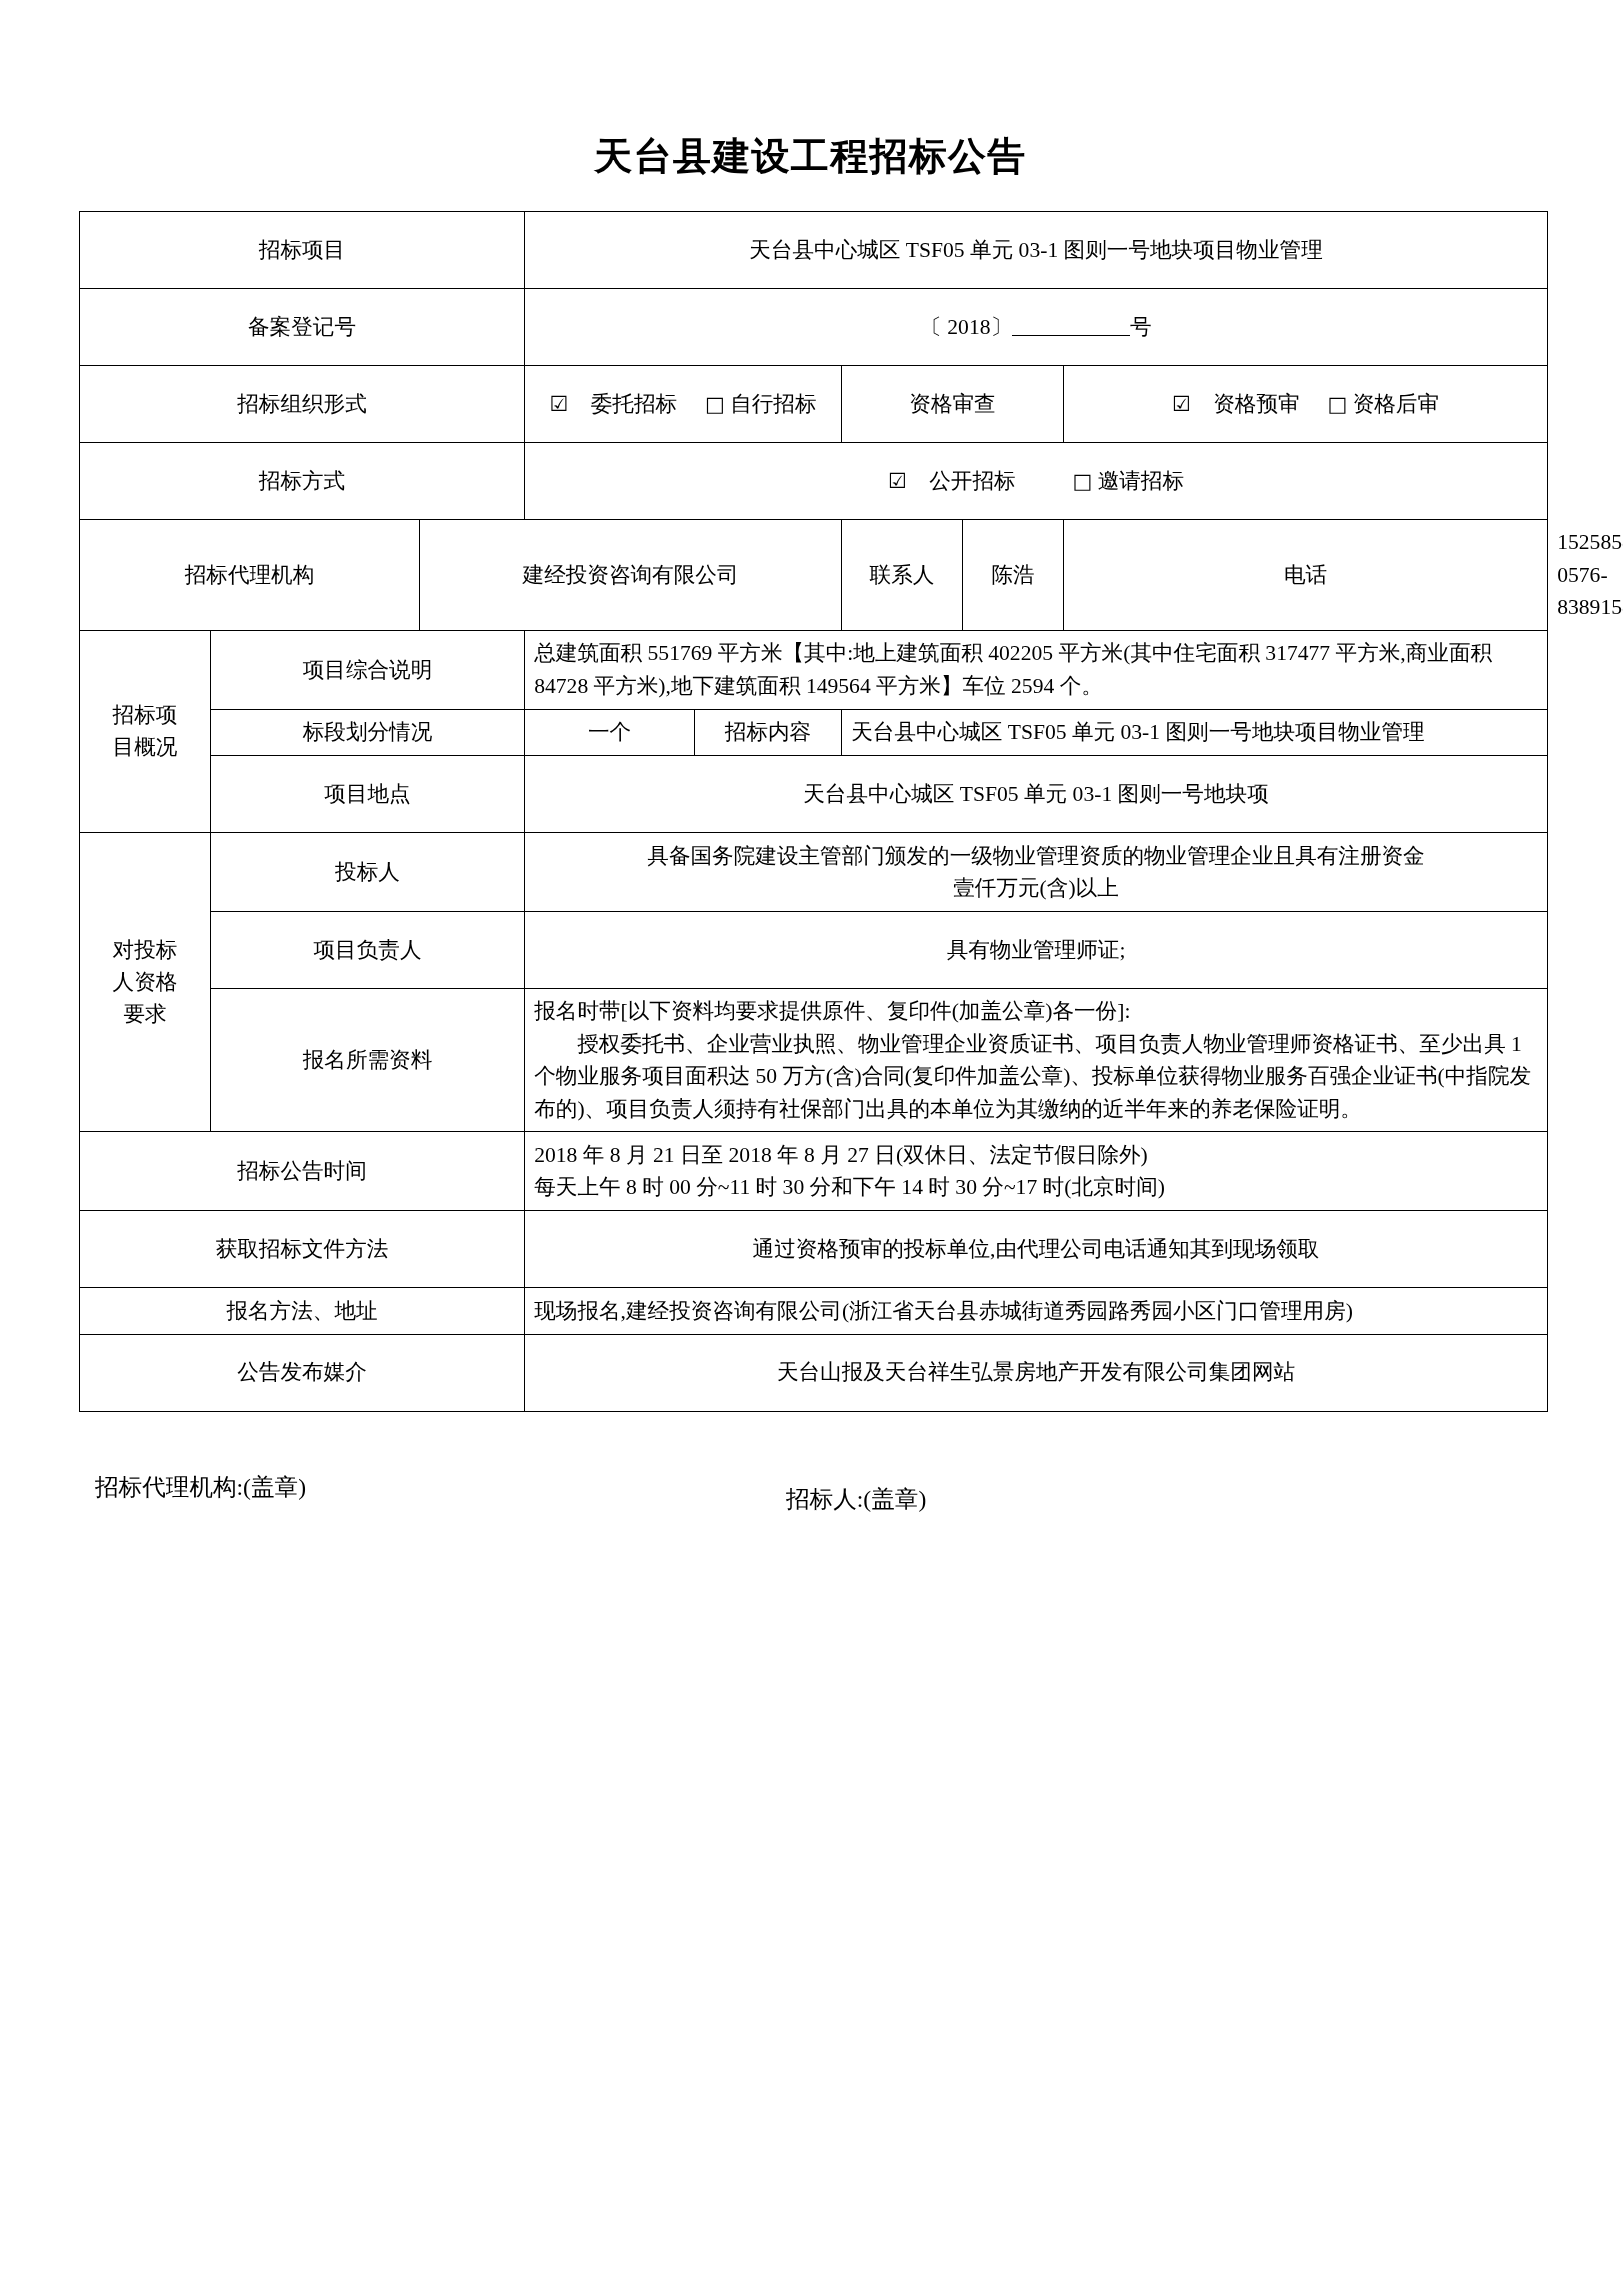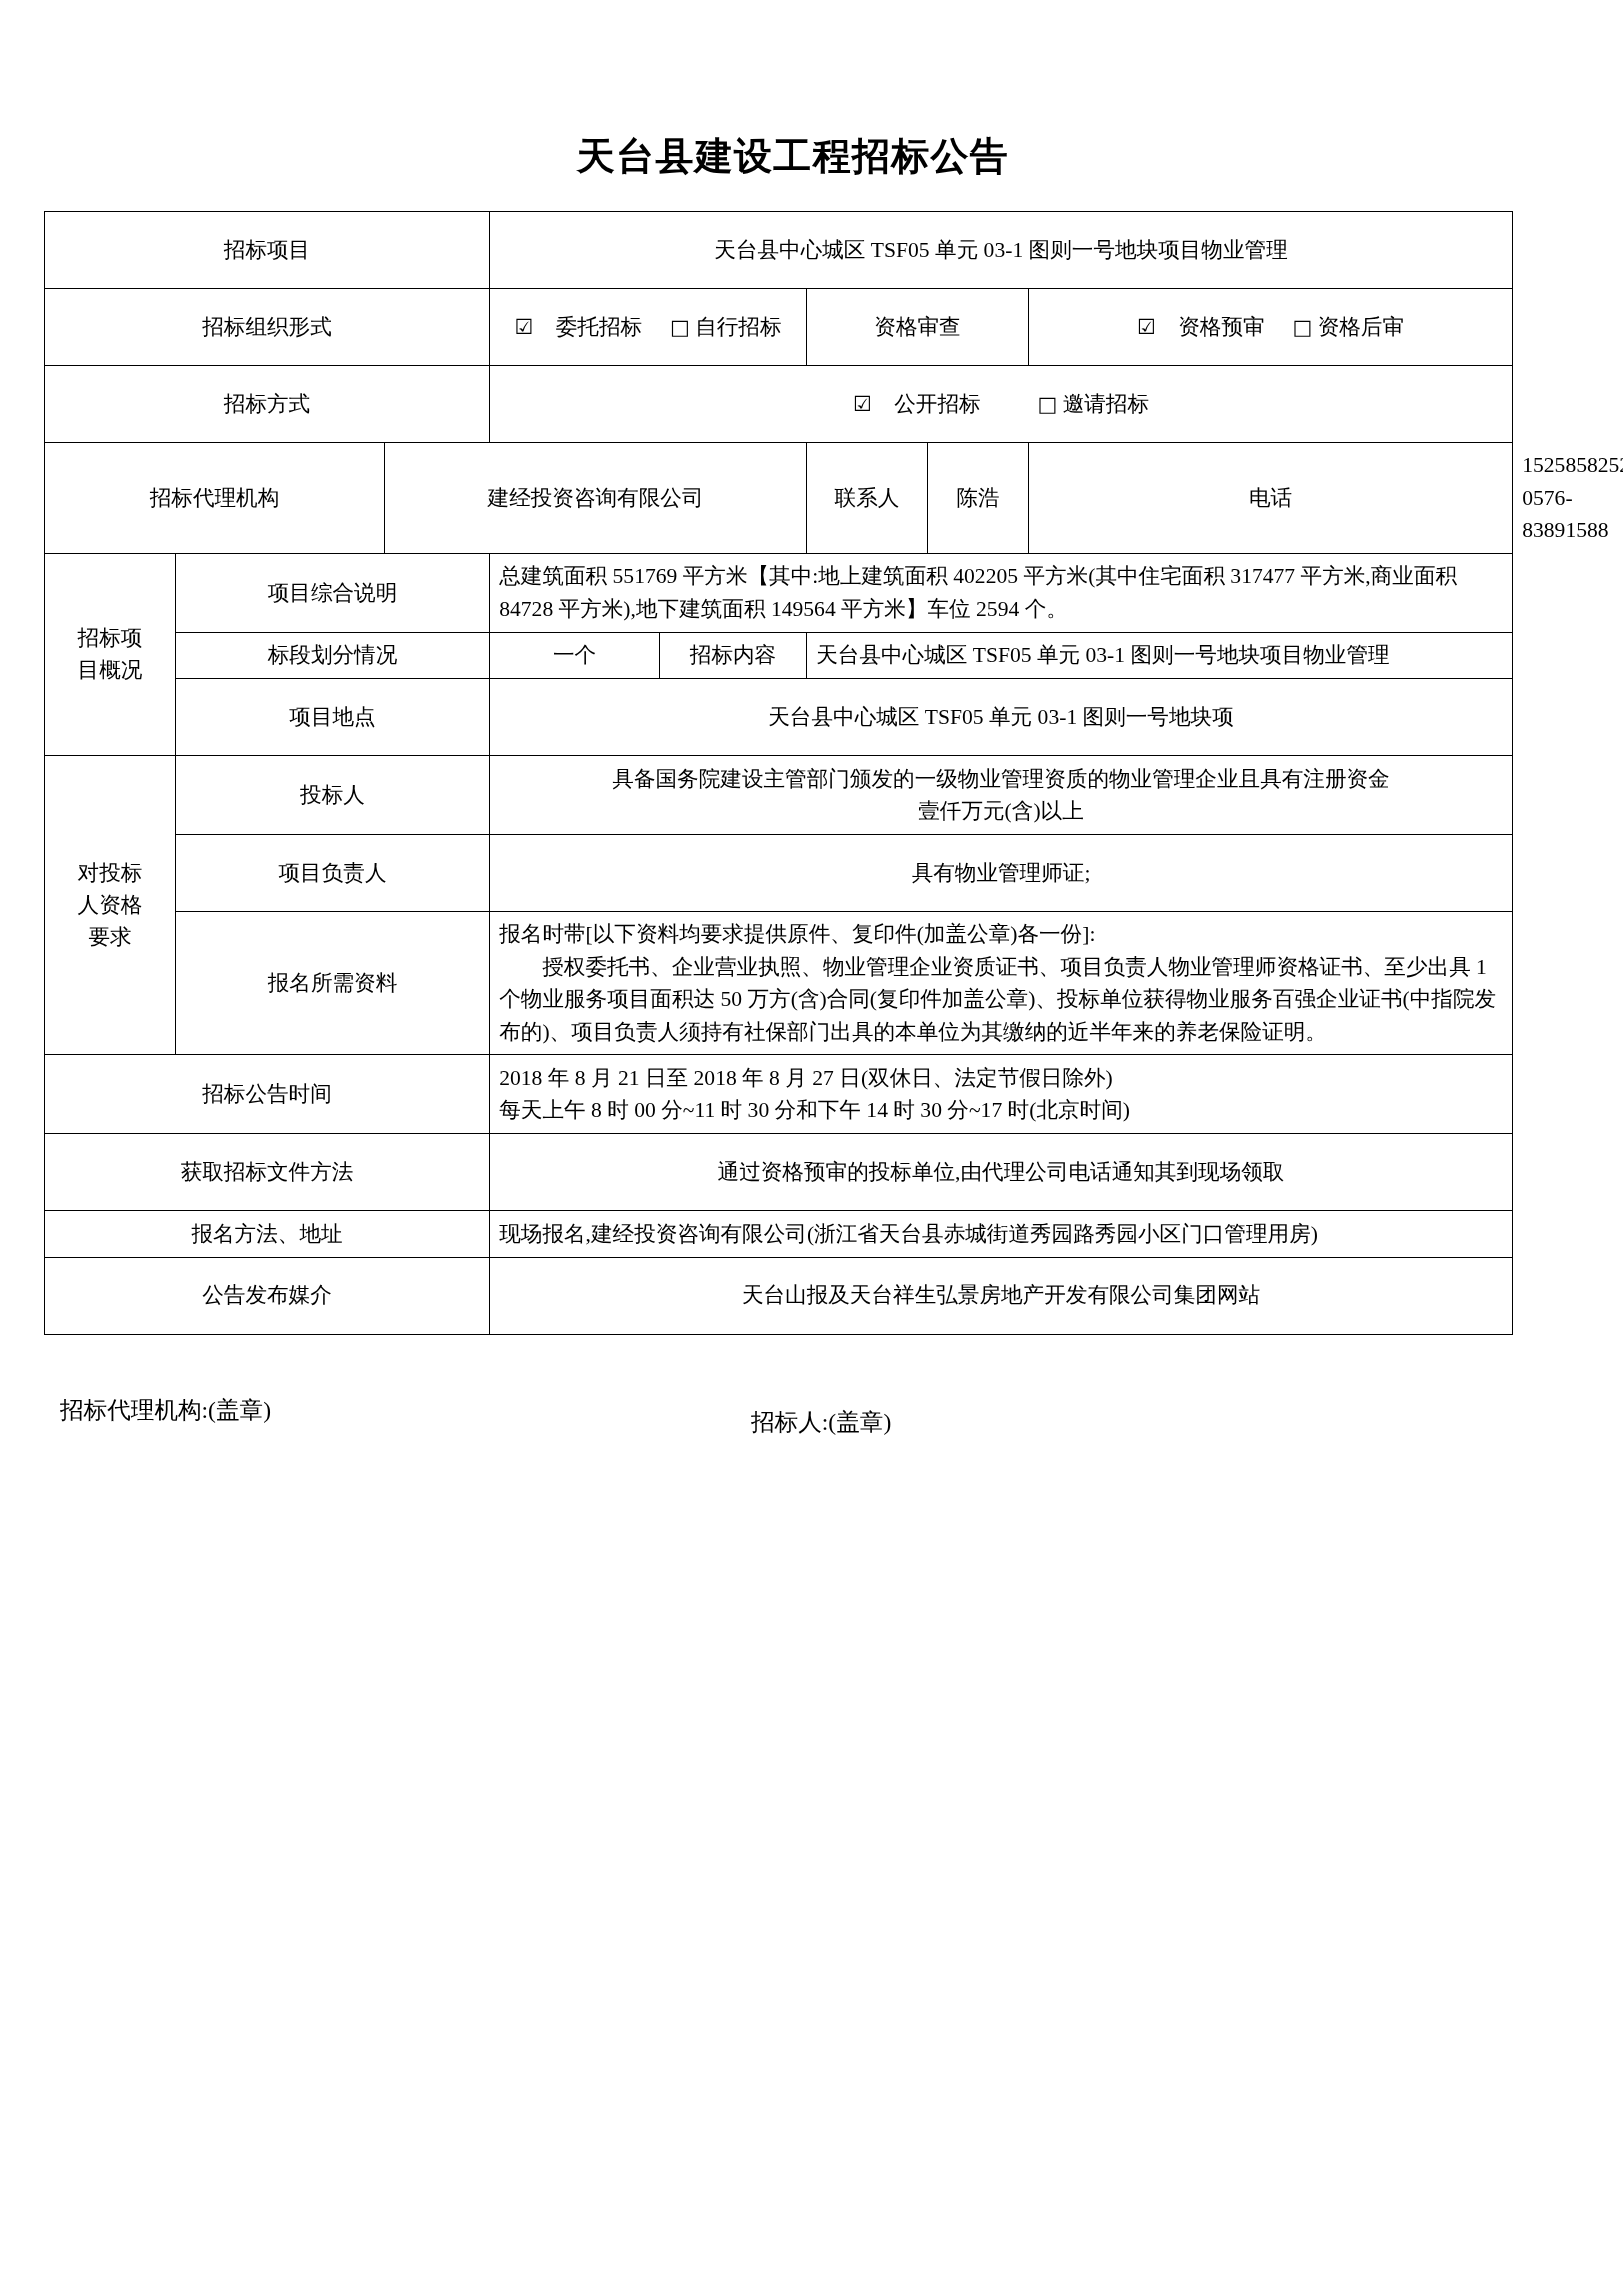--- a/index.html
+++ b/index.html
@@ -11,21 +11,21 @@
     width: 1623px;
     height: 2295px;
     font-family: "Liberation Serif", "DejaVu Serif", serif;
     color: #000000;
     position: relative;
   }
   .page {
     width: 1621px;
     height: 2295px;
     box-sizing: border-box;
-    padding: 131px 79px 0 44px;
+    padding: 131px 79px 0 79px;
   }
   .doc-title {
     text-align: center;
     font-family: "Liberation Sans", "DejaVu Sans", sans-serif;
     font-weight: bold;
     font-size: 38px;
     letter-spacing: 1.3px;
     margin-bottom: 29px;
   }
   table.main {
@@ -95,20 +95,26 @@
       <col style="width:101px">
       <col style="width:484px">
     </colgroup>
 
     <tbody>
         <tr>
       <td class="c tall" colspan="3">招标项目</td>
       <td class="c" colspan="5">天台县中心城区 TSF05 单元 03-1 图则一号地块项目物业管理</td>
     </tr>
 
+    <tr>
+      <td class="c tall" colspan="3">备案登记号</td>
+      <td class="c" colspan="5">
+        <span>〔 2018〕</span><span class="blank"></span><span>号</span>
+      </td>
+    </tr>
 
     <tr>
       <td class="c tall" colspan="3">招标组织形式</td>
       <td class="c" colspan="2">
         <span class="chk">☑</span>
         <span class="gapS"></span><span>委托招标</span>
         <span class="gapS"></span>
         <span class="chk">□</span>
         <span>自行招标</span>
       </td>

